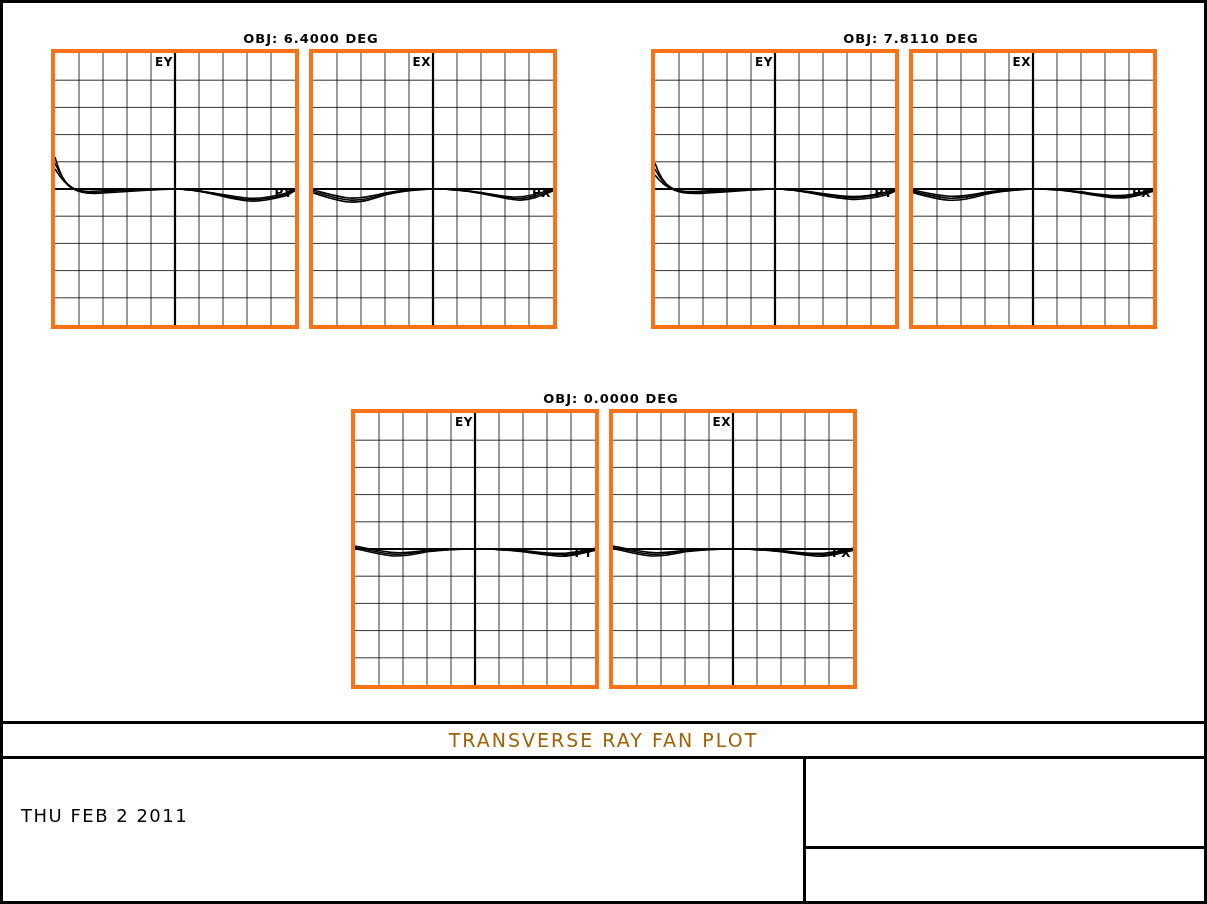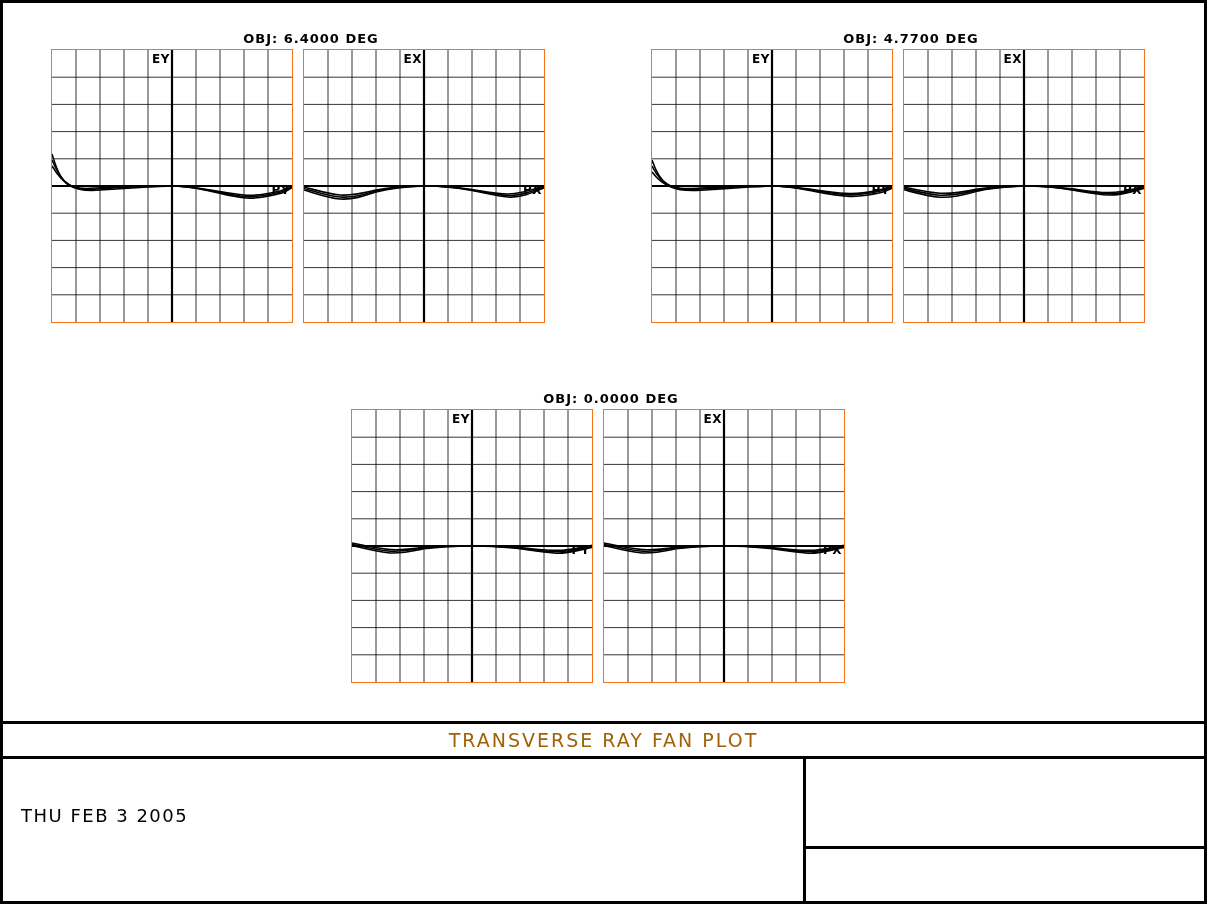--- a/index.html
+++ b/index.html
@@ -39,21 +39,21 @@
   .panes {
     position: absolute;
     top: 18px;
     left: 0;
     display: flex;
     gap: 10px;
   }
   .pane {
     position: relative;
     background: #ffffff;
-    border: 1px solid #f97316;
+    border: 4px solid #f97316;
     box-sizing: content-box;
   }
   .pane svg {
     display: block;
   }
   .axis-label {
     position: absolute;
     font-family: "DejaVu Sans", sans-serif;
     font-size: 12px;
     font-weight: bold;
@@ -184,21 +184,21 @@
             <path d="M0,140 C12,143.5 24,148 36,149 C48,150 60,146 72,142 C88,138 104,136.6 120,136 C136,135.5 152,137.6 168,140.5 C180,142.6 192,146 204,147 C216,148 228,143 240,138"></path>
           </g>
         </svg>
         <span class="axis-label lab-ex">EX</span>
         <span class="axis-label lab-px">PX</span>
       </div>
     </div>
   </div>
 
   <div class="field-group" style="left:648px; top:28px; width:520px;">
-    <div class="field-title">OBJ: 4.7700 DEG</div>
+    <div class="field-title">OBJ: 7.8110 DEG</div>
     <div class="panes">
       <div class="pane">
         <svg width="240" height="272" viewBox="0 0 240 272">
           <g stroke="#000" stroke-width="0.8" fill="none">
             <line x1="24" y1="0" x2="24" y2="272"></line>
             <line x1="48" y1="0" x2="48" y2="272"></line>
             <line x1="72" y1="0" x2="72" y2="272"></line>
             <line x1="96" y1="0" x2="96" y2="272"></line>
             <line x1="144" y1="0" x2="144" y2="272"></line>
             <line x1="168" y1="0" x2="168" y2="272"></line>
@@ -334,21 +334,21 @@
     </div>
   </div>
 
   <div class="hrule" style="top:718px;"></div>
   <div class="title-bar" style="top:726px;">TRANSVERSE RAY FAN PLOT</div>
   <div class="hrule" style="top:753px;"></div>
 
   <div class="vrule" style="left:800px; top:753px; height:148px;"></div>
 
   <div class="info-left" style="left:18px; top:760px;">
-    <div>THU FEB 3 2005</div>
+    <div>THU FEB 2 2011</div>
     
     
     
     
   </div>
 
   <div class="hrule" style="top:843px; left:803px; width:401px; border-top-width:3px;"></div>
 
   <div class="info-right" style="left:803px; top:852px; width:401px;">
     <div>PLDE.ZMX</div>

